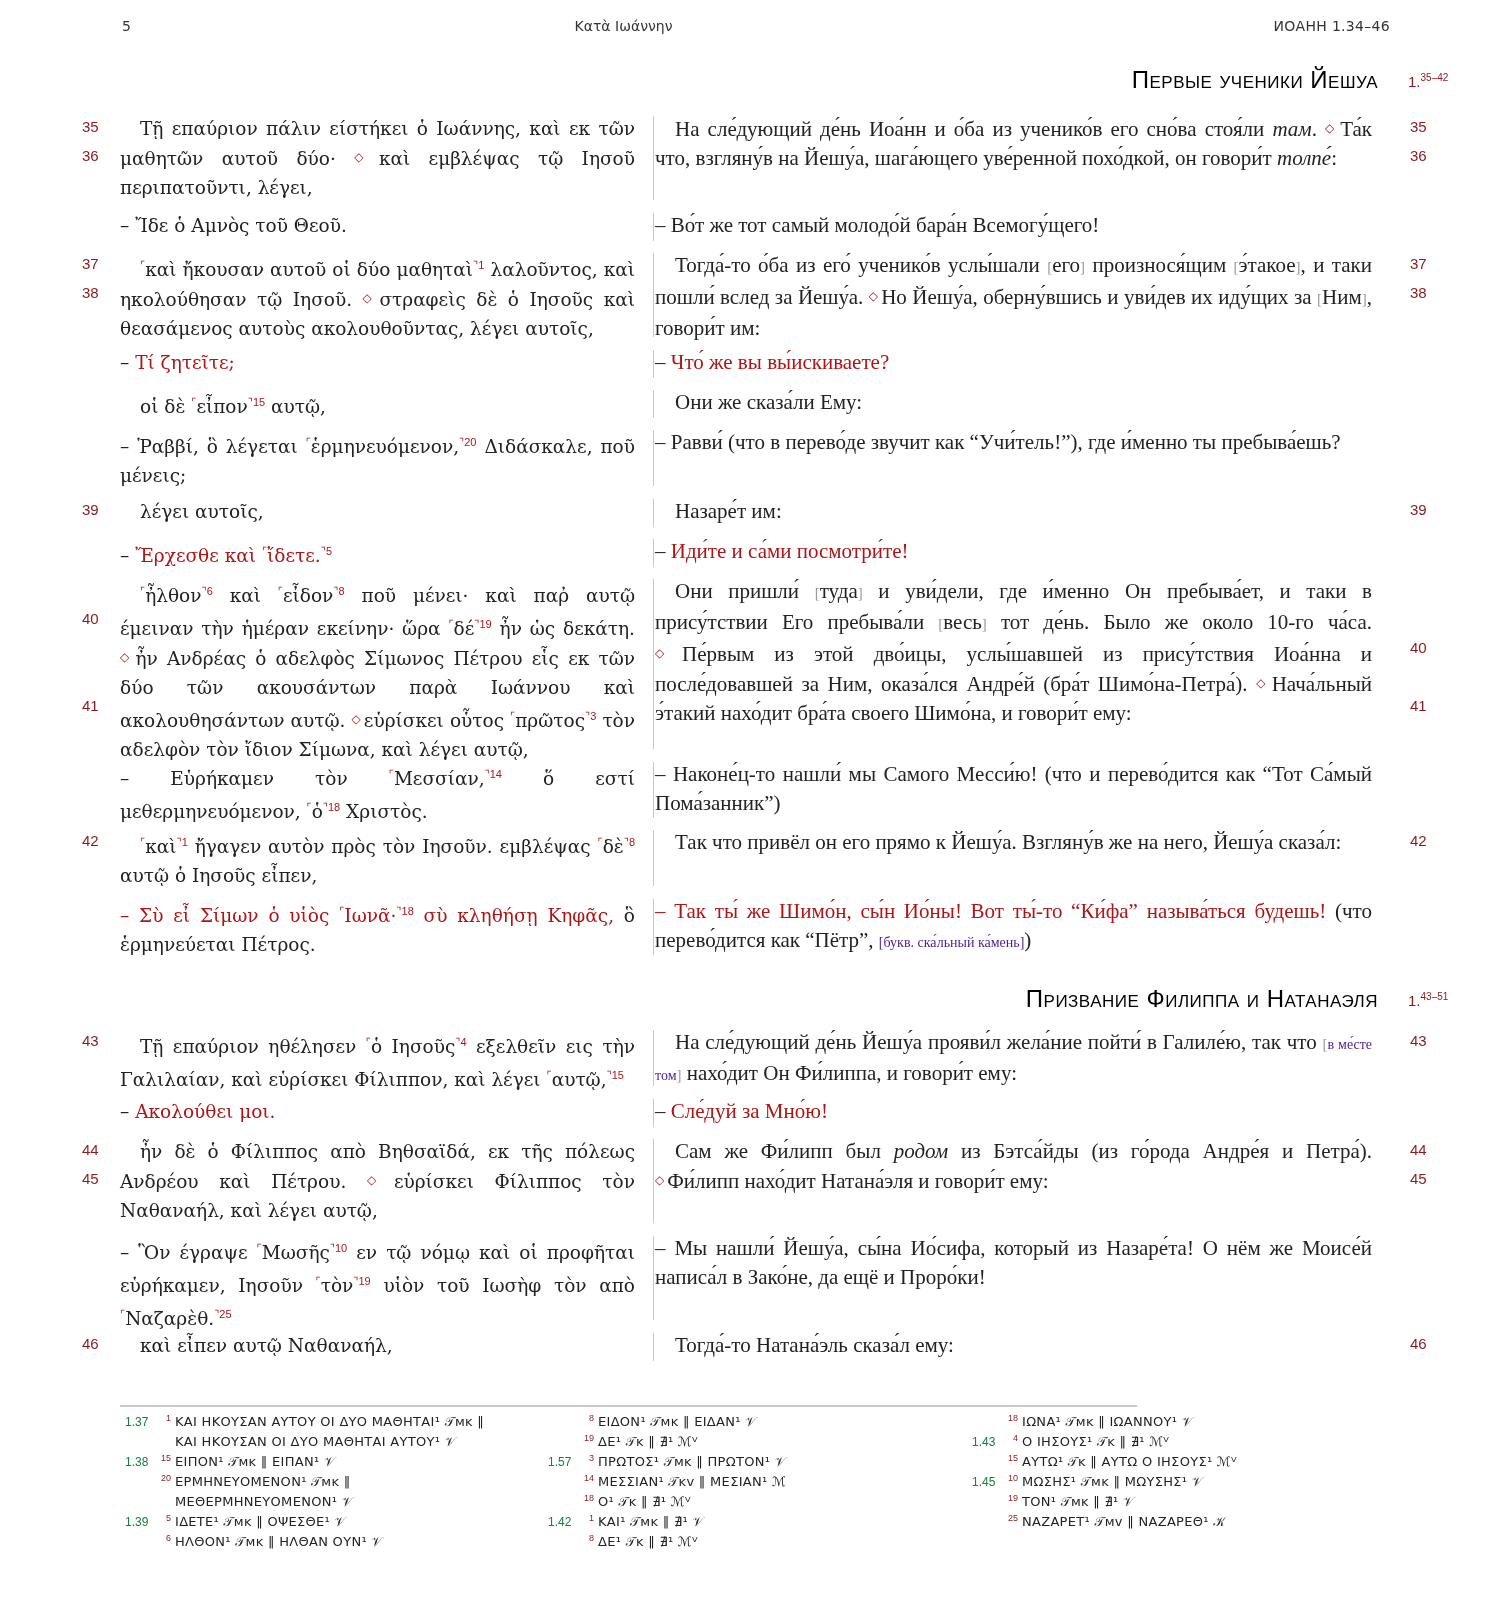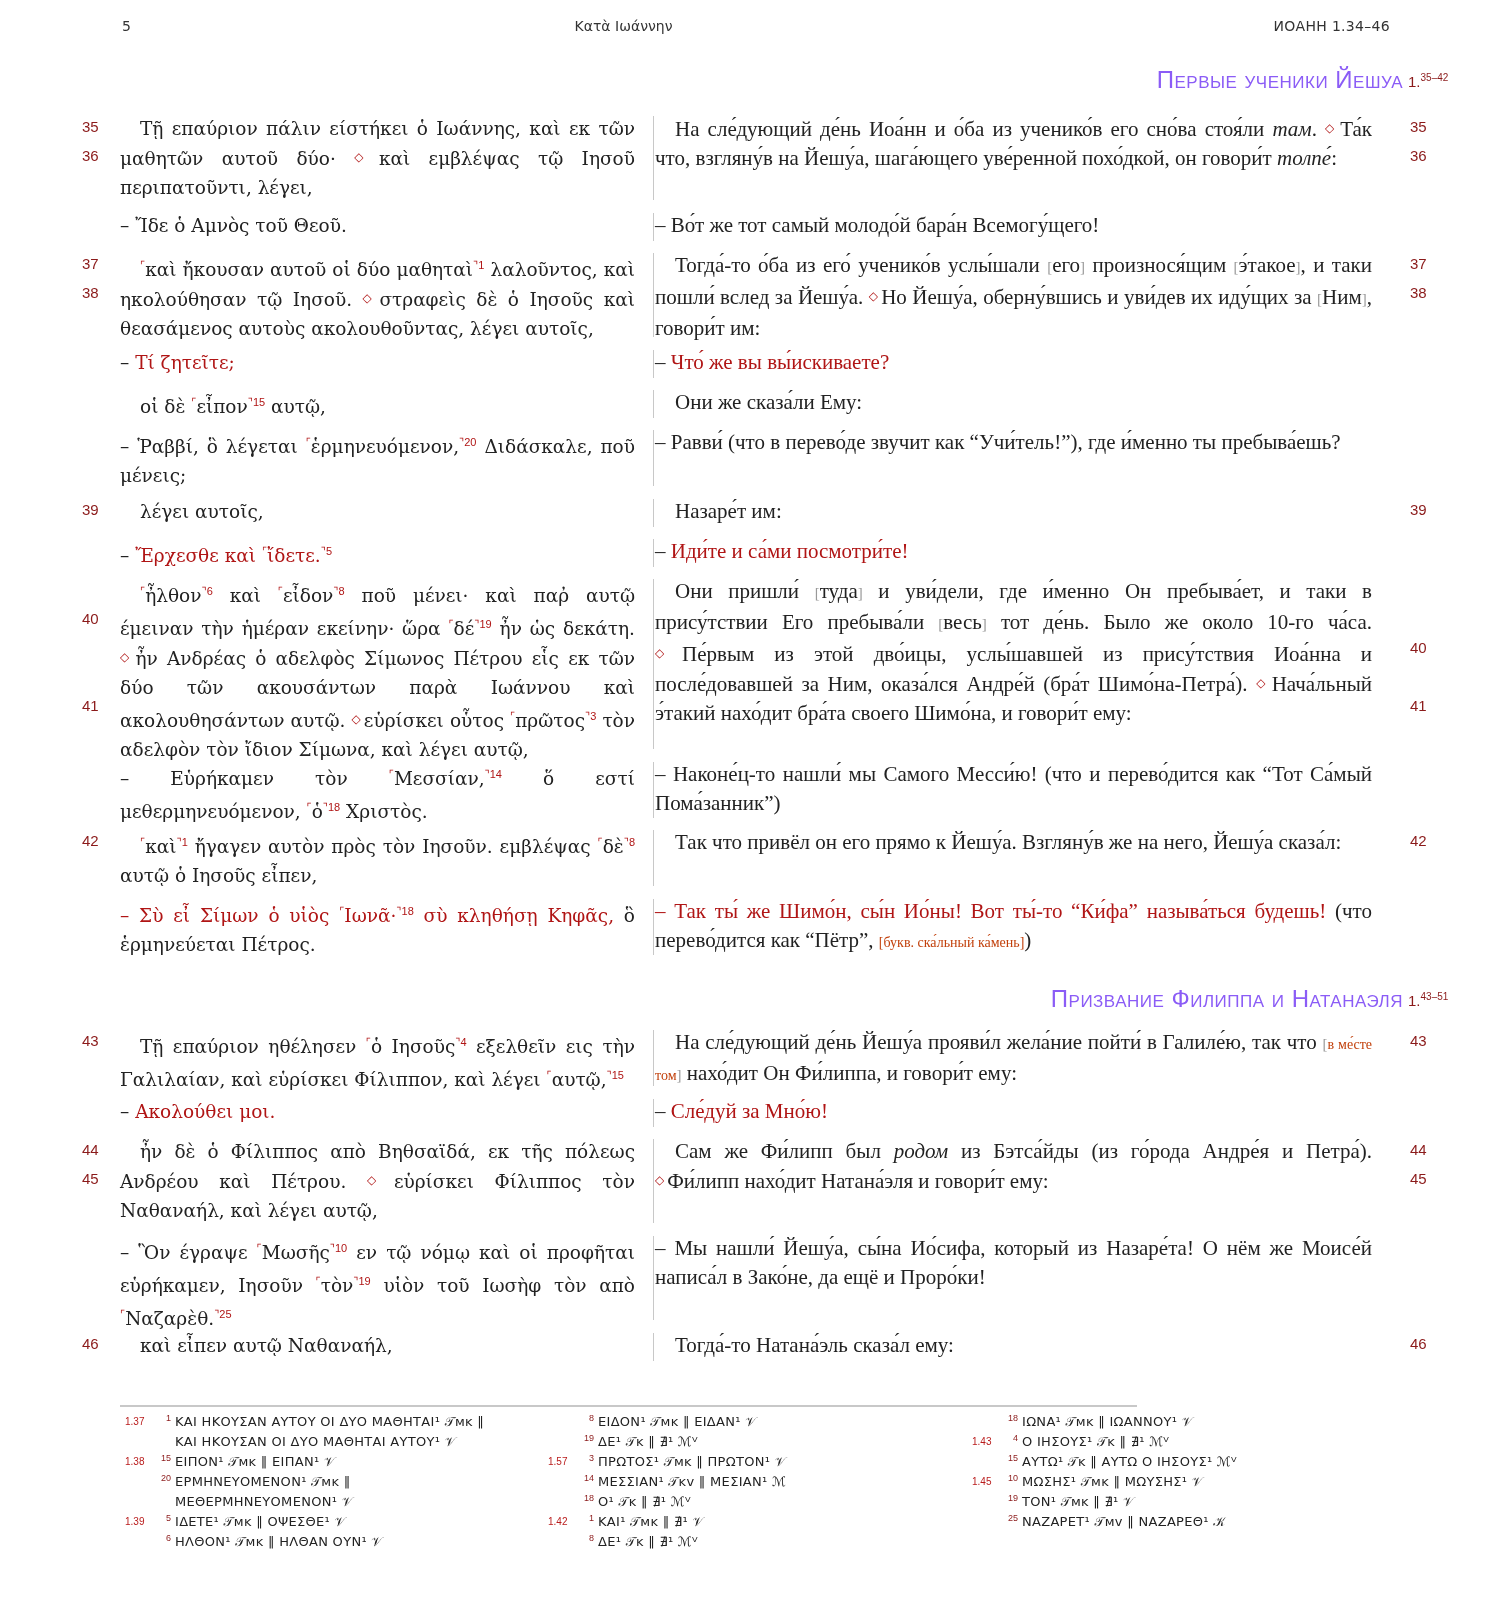--- a/index.html
+++ b/index.html
@@ -1,39 +1,39 @@
 <!DOCTYPE html>
 <html><head>
 <meta charset="utf-8">
 <style>
   html, body { margin:0; padding:0; background:#ffffff; }
   body { width:1493px; height:1600px; position:relative; overflow:hidden; color:#222; }
   .hdr { position:absolute; top:18px; font-family:"DejaVu Sans", sans-serif; font-size:14px; color:#333; }
   .hdr-left { left:122px; }
   .hdr-center { left:0; width:1247px; text-align:center; }
   .hdr-right { right:103px; letter-spacing:0.3px; }
-  .section-title { position:absolute; right:90px; font-family:"Liberation Sans", sans-serif; font-size:24px; color:#8b5cf6; font-variant:small-caps; letter-spacing:0.5px; white-space:nowrap; }
+  .section-title { position:absolute; right:115px; font-family:"Liberation Sans", sans-serif; font-size:24px; color:#000000; font-variant:small-caps; letter-spacing:0.5px; white-space:nowrap; }
   .section-ref { position:absolute; left:1408px; font-family:"Liberation Sans", sans-serif; font-size:15px; color:#8b1a1a; white-space:nowrap; }
   .section-ref sup { font-size:10px; }
   .row { position:absolute; left:0; width:1493px; }
   .gk { position:absolute; left:120px; width:515px; font-family:"DejaVu Serif", serif; font-size:18.5px; line-height:29px; text-align:justify; color:#222; }
   .ru { position:absolute; left:655px; width:717px; font-family:Liberation Serif, serif; font-size:21px; line-height:29px; text-align:justify; color:#222; }
   .sep { position:absolute; left:653px; width:1px; background:#c8c8c8; }
   .vn-l { position:absolute; left:82px; font-family:"Liberation Sans", sans-serif; font-size:15px; color:#8b1a1a; }
   .vn-r { position:absolute; left:1410px; font-family:"Liberation Sans", sans-serif; font-size:15px; color:#8b1a1a; }
   .ind { text-indent:20px; }
   .red { color:#b01515; }
   .dia { color:#b01515; font-size:12px; vertical-align:4px; margin-right:3px; }
   .mk { color:#b01515; font-size:11px; vertical-align:7px; font-family:"Liberation Sans", sans-serif; }
   .br { color:#999; font-size:15px; }
-  .small { font-size:14px; color:#c2410c; }
+  .small { font-size:14px; color:#4c1d95; }
   .ft-rule { position:absolute; left:120px; top:1405px; width:1017px; height:2px; background:#c8c8c8; }
   .ft-col { position:absolute; top:1412px; font-family:"DejaVu Sans", sans-serif; font-size:13px; line-height:20px; color:#222; }
   .ft-line { position:relative; white-space:nowrap; height:20px; }
-  .ft-ref { position:absolute; left:0; color:#b91c1c; font-family:"Liberation Sans", sans-serif; font-size:10px; }
+  .ft-ref { position:absolute; left:0; color:#15803d; font-family:"Liberation Sans", sans-serif; font-size:12px; }
   .ft-n { position:absolute; left:32px; width:14px; text-align:right; color:#8b1a1a; font-size:9px; top:-4px; font-family:"Liberation Sans", sans-serif; }
   .ft-t { position:absolute; left:50px; letter-spacing:0.3px; }
 </style>
 </head>
 <body>
 
 <div class="hdr hdr-left">5</div>
 <div class="hdr hdr-center">Κατὰ Ιωάννην</div>
 <div class="hdr hdr-right">ИОАНН  1.34–46</div>
 

